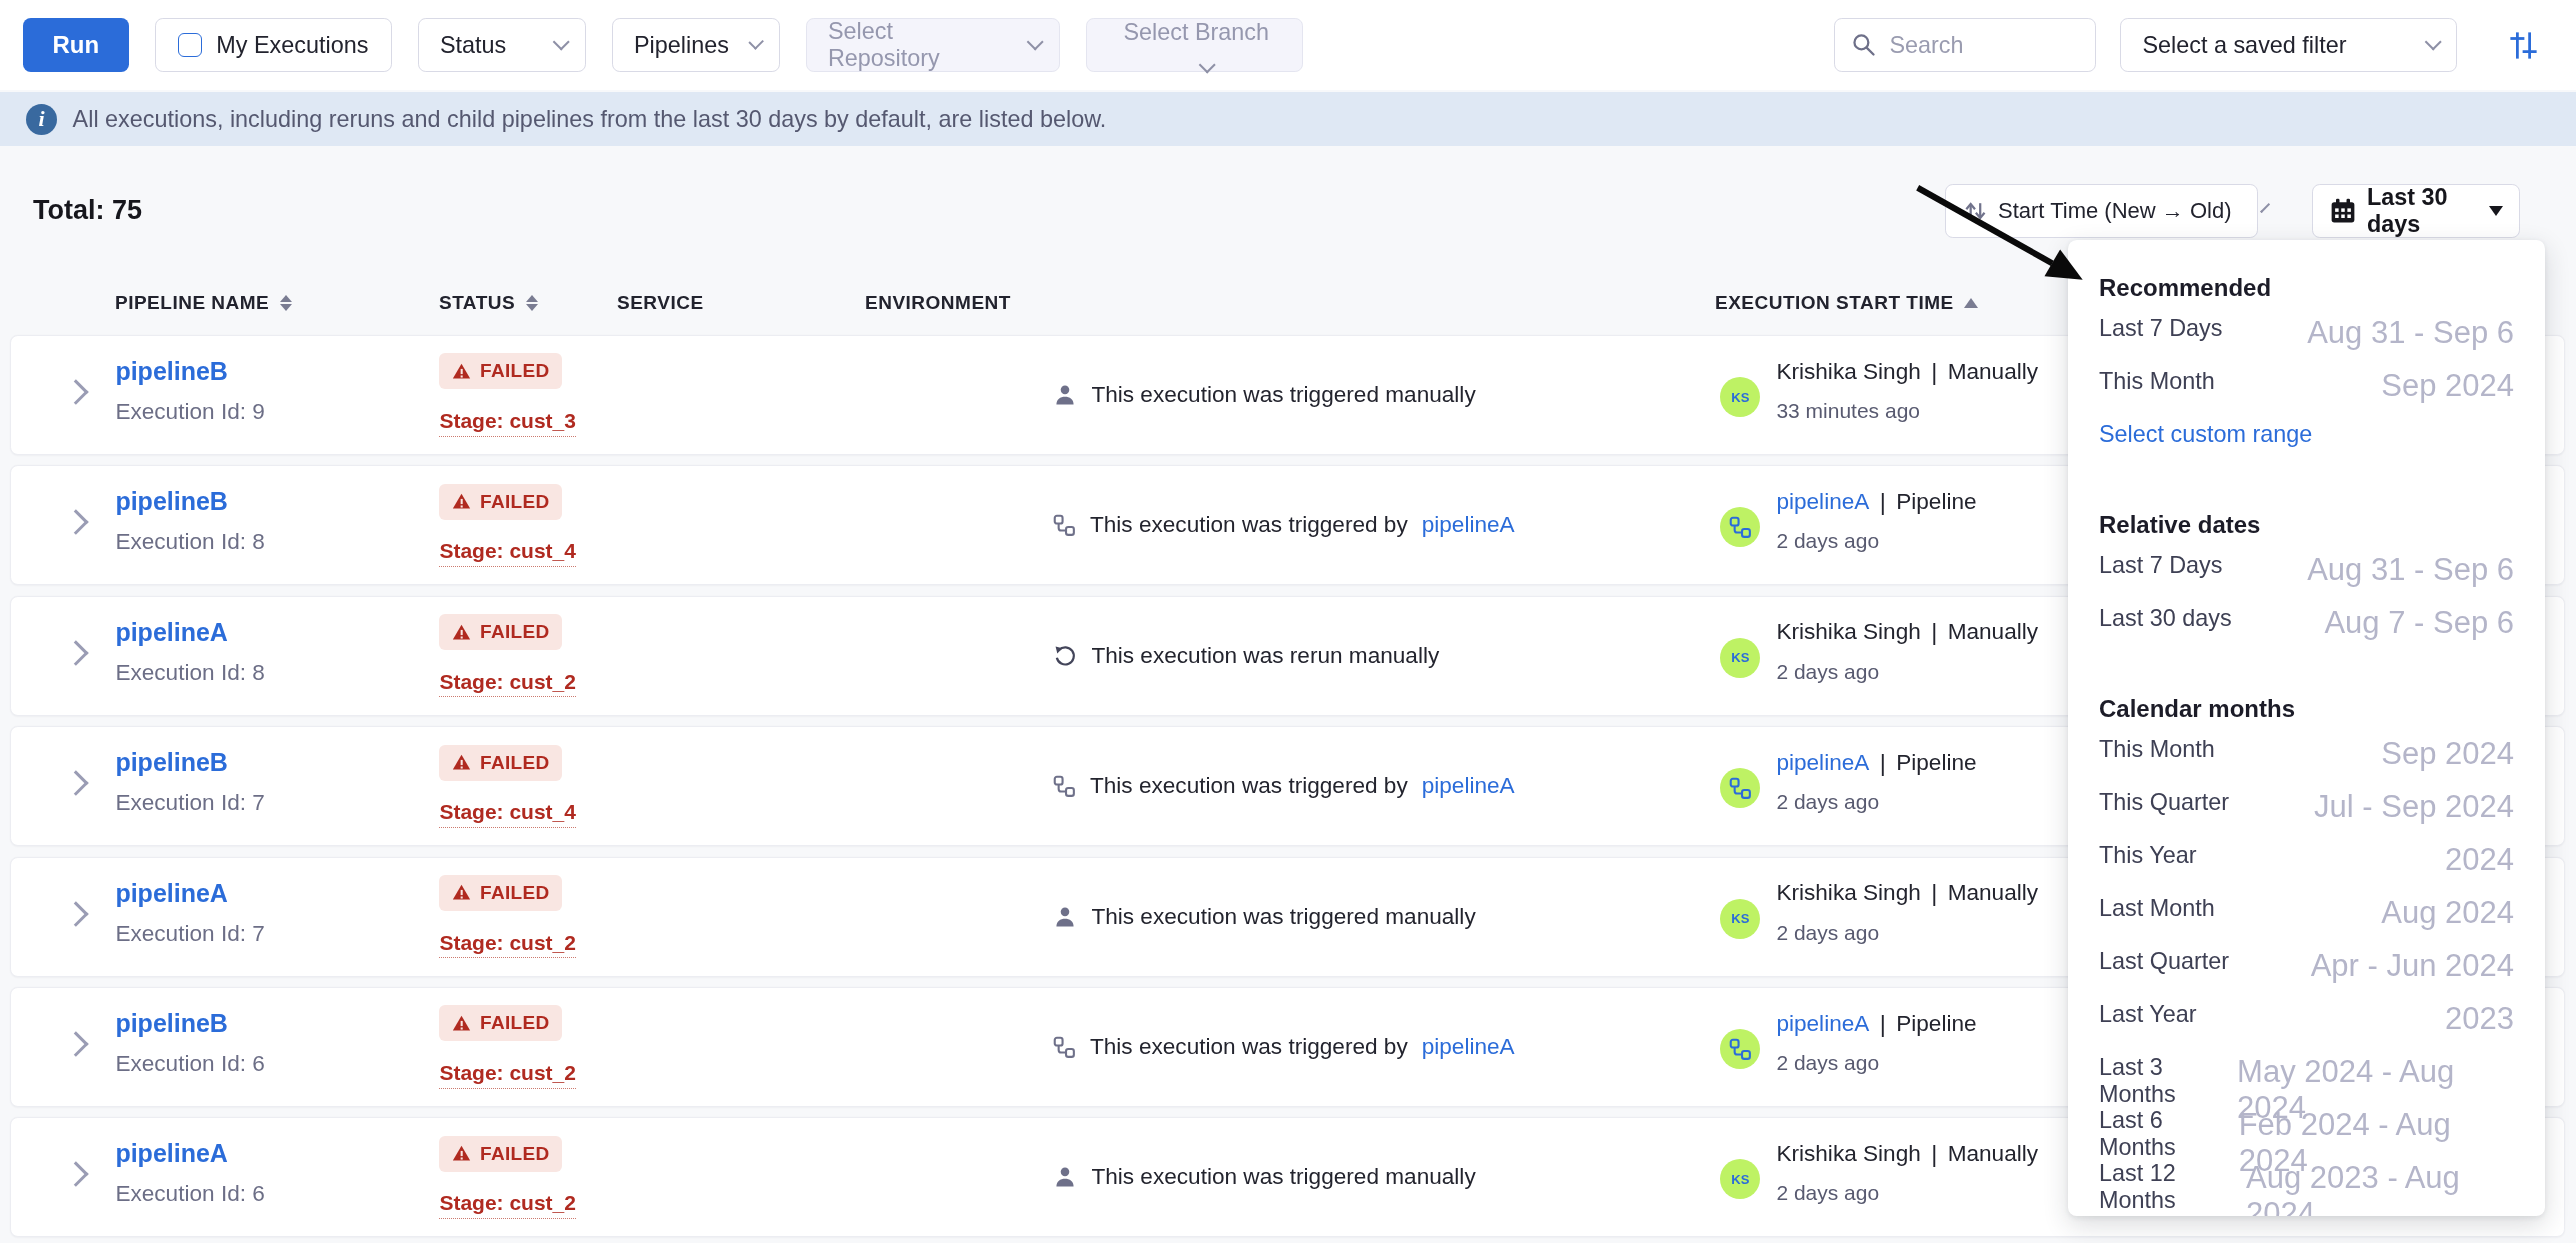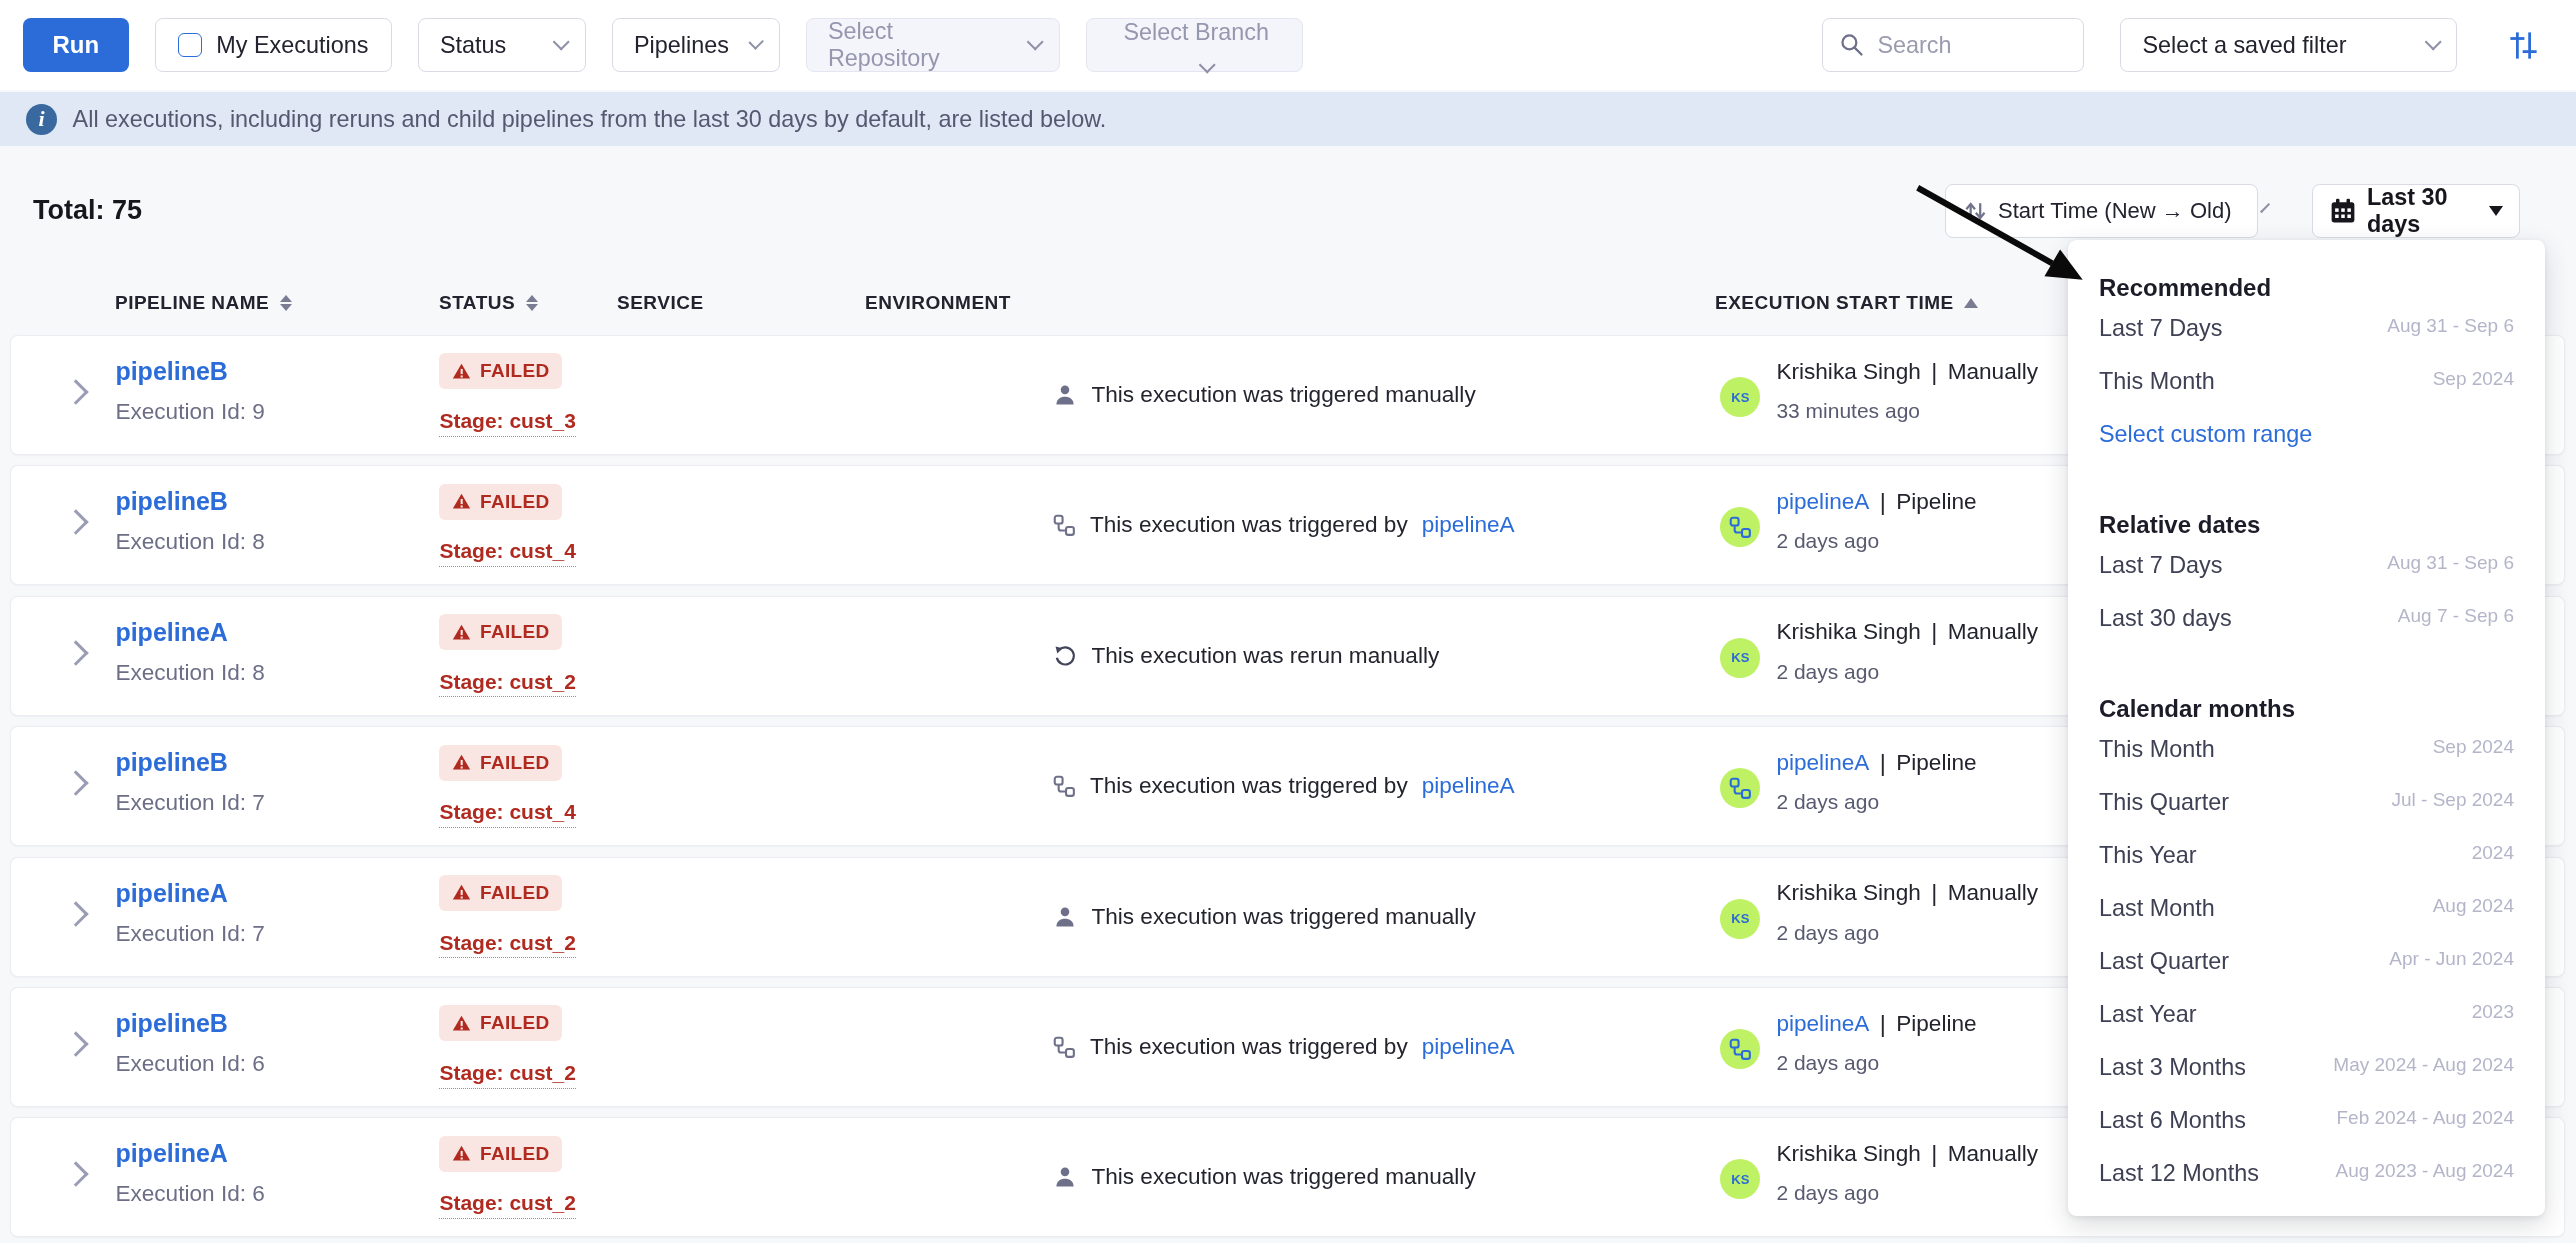--- a/index.html
+++ b/index.html
@@ -21,21 +21,21 @@
   .chk-label{font-size:23.4px;color:#22232e;}
   .select{padding:0 17.4px 0 21px;margin-right:26px;justify-content:space-between;font-size:23.4px;color:#22232e;}
   .select.disabled{background:#f4f4fb;border-color:#e4e5f0;color:#9597ae;}
   .sel-chev{width:10.4px;height:10.4px;border-right:2.6px solid #8e90a6;border-bottom:2.6px solid #8e90a6;
     transform:rotate(45deg);margin-left:22.6px;margin-top:-6px;}
   .w-status{width:168px;}.w-pipelines{width:168px;}.w-repo{width:254px;}.w-branch{width:217px;flex-direction:column;}
   .search-box{width:262px;margin-left:auto;padding:0 15.6px;gap:10.4px;}
   .search-box input{border:none;outline:none;font-size:23.4px;width:174px;color:#22232e;
     font-family:"Liberation Sans","DejaVu Sans",sans-serif;background:transparent;}
   .search-box input::placeholder{color:#9a9cb0;}
-  .saved-filter{width:337px;margin-left:36px;}
+  .saved-filter{width:337px;margin-left:24px;}
   .filter-ic{margin-left:22.6px;margin-right:35px;display:flex;align-items:center;cursor:pointer;}
   
   .banner{position:absolute;left:0;top:92px;width:2576px;height:54px;background:#dfe8f4;
     display:flex;align-items:center;padding-left:26px;box-sizing:border-box;gap:15.6px;}
   .info-ic{width:31px;height:31px;border-radius:50%;background:#39699f;color:#fff;display:flex;
     align-items:center;justify-content:center;font-size:22px;font-weight:bold;
     font-family:"Liberation Serif","DejaVu Serif",serif;font-style:italic;}
   .banner-text{font-size:23.4px;color:#555870;}
   
   .total{position:absolute;left:33px;top:195px;font-size:27px;font-weight:bold;color:#16161c;}
@@ -85,21 +85,21 @@
   .row-time{position:absolute;left:1765px;top:63px;font-size:21px;color:#585a70;}
   
   .panel{position:absolute;left:2068px;top:240px;width:477px;height:976px;background:#fff;
     border-radius:8.7px;box-shadow:0 8.7px 26px rgba(31,35,51,0.16),0 1.7px 5.2px rgba(31,35,51,0.08);
     box-sizing:border-box;padding:21px 31px;overflow:hidden;z-index:5;}
   .menu-header{height:54px;display:flex;align-items:center;font-size:24px;font-weight:bold;color:#1c1c28;}
   .menu-header.gap{margin-top:24px;}
   .menu-item{height:53px;display:flex;align-items:flex-start;justify-content:space-between;cursor:pointer;}
   .menu-label{font-size:23.4px;color:#3e4054;}
   .menu-label.link{color:#2b6cd9;}
-  .menu-value{font-size:19px;color:#b4b5c9;}
+  .menu-value{font-size:31px;color:#b4b5c9;}
   
   .anno{position:absolute;left:0;top:0;width:2576px;height:1244px;pointer-events:none;z-index:9;}
   svg{display:block;}
 </style>
 </head>
 <body>
 
 <div class="topbar">
   <button class="run-btn">Run</button>
 

